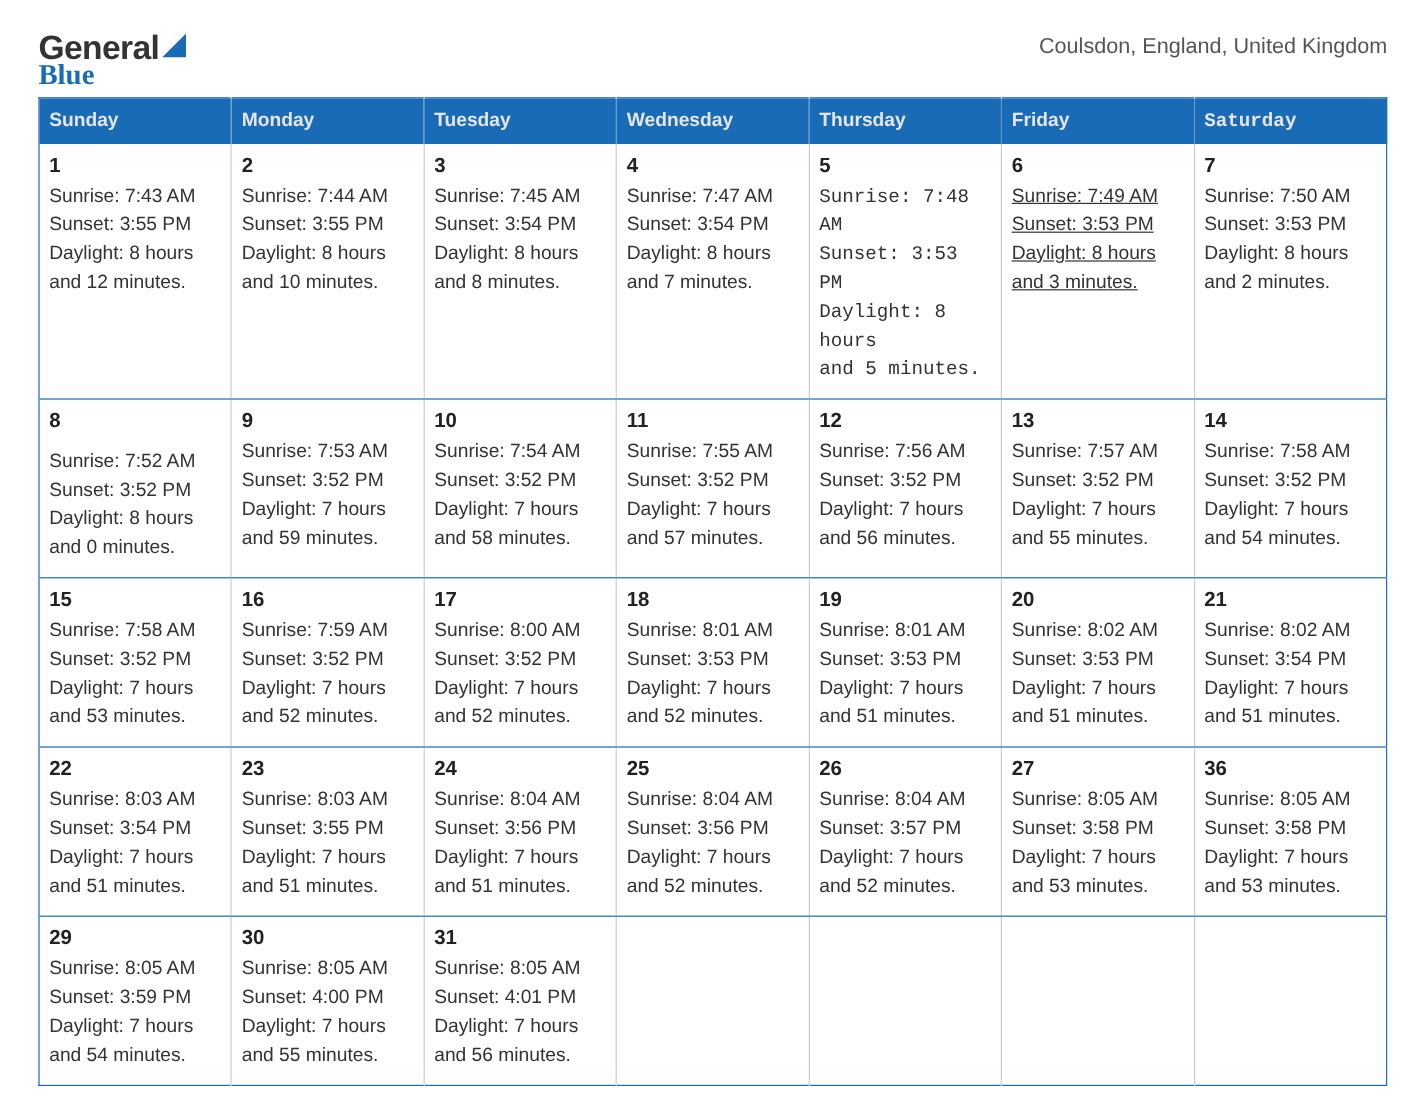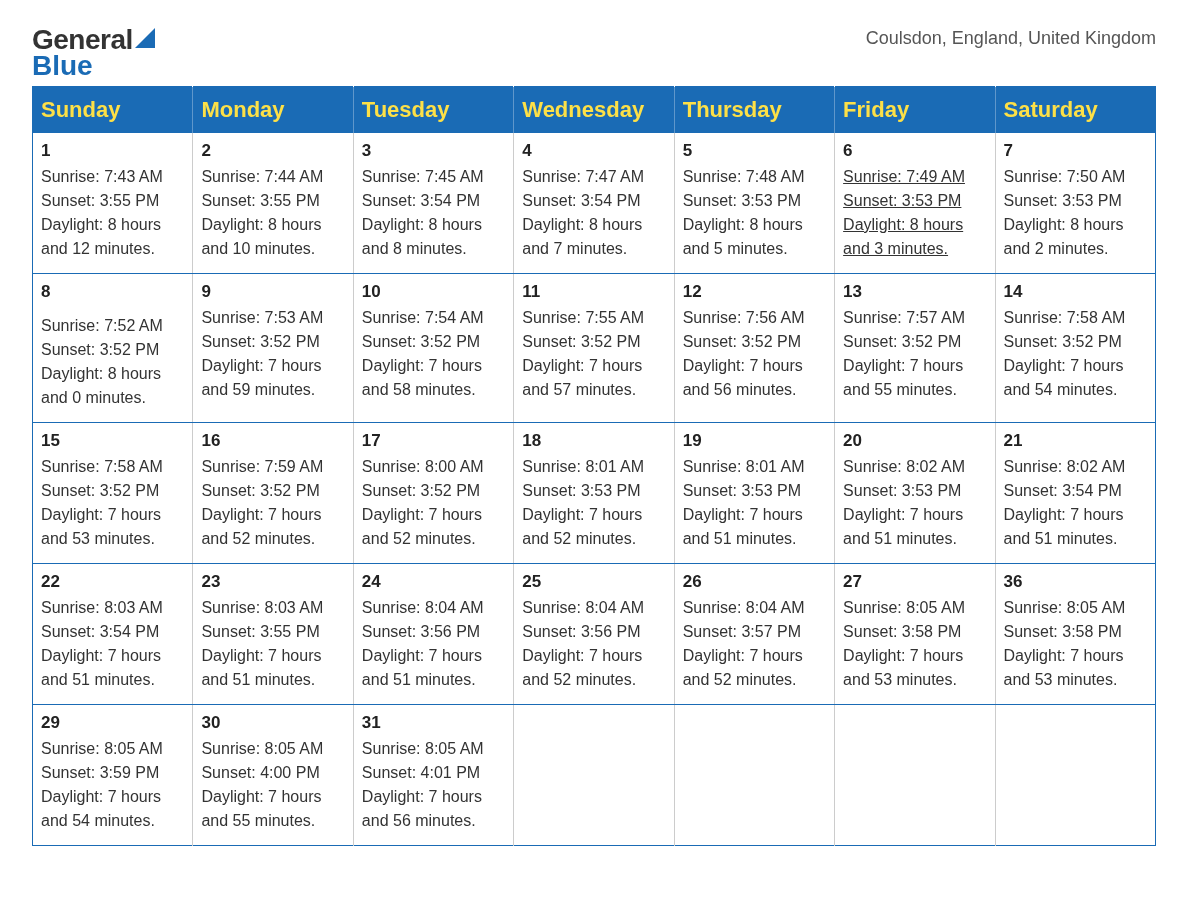--- a/index.html
+++ b/index.html
@@ -21,24 +21,25 @@
       flex-direction: column;
       align-items: flex-start;
     }
     .logo-text-general {
       font-size: 28px;
       font-weight: bold;
       color: #333;
       letter-spacing: -0.5px;
     }
     .logo-text-blue {
-      font-size: 28px;
+      font-size: 24px;
       font-weight: bold;
       color: #1a6bb5;
       margin-top: -6px;
+      font-family: Liberation Serif, serif;
     }
     .logo-line {
       display: flex;
       align-items: center;
     }
     .title-area {
       text-align: right;
     }
     .calendar-title {
       font-size: 52px;
@@ -51,28 +52,28 @@
       color: #555;
       margin-top: 4px;
     }
     table {
       width: 100%;
       border-collapse: collapse;
       border: 1.5px solid #1a6bb5;
     }
     thead tr th {
       background-color: #1a6bb5;
-      color: #fde047;
-      font-size: 22px;
+      color: #e5e5e5;
+      font-size: 16px;
       font-weight: 600;
       padding: 10px 8px;
       text-align: left;
       border-right: 1px solid rgba(255,255,255,0.3);
     }
-    thead tr th:last-child { border-right: none; }
+    thead tr th:last-child { border-right: none; font-family: Liberation Mono, monospace; }
     tbody tr td {
       vertical-align: top;
       padding: 8px 8px 12px 8px;
       border-right: 1px solid #ccc;
       border-bottom: 1.5px solid #1a6bb5;
       font-size: 13px;
       color: #333;
       width: 14.28%;
     }
     tbody tr:last-child td { border-bottom: none; }
@@ -150,21 +151,21 @@
         </td>
         <td>
           <span class="day-number">4</span>
           <div class="day-info" style="white-space: pre-line;">Sunrise: 7:47 AM
 Sunset: 3:54 PM
 Daylight: 8 hours
 and 7 minutes.</div>
         </td>
         <td>
           <span class="day-number">5</span>
-          <div class="day-info" style="white-space: pre-line;">Sunrise: 7:48 AM
+          <div class="day-info" style="white-space: pre-line; font-family: Liberation Mono, monospace;">Sunrise: 7:48 AM
 Sunset: 3:53 PM
 Daylight: 8 hours
 and 5 minutes.</div>
         </td>
         <td>
           <span class="day-number">6</span>
           <div class="day-info" style="white-space: pre-line; text-decoration: underline;">Sunrise: 7:49 AM
 Sunset: 3:53 PM
 Daylight: 8 hours
 and 3 minutes.</div>

